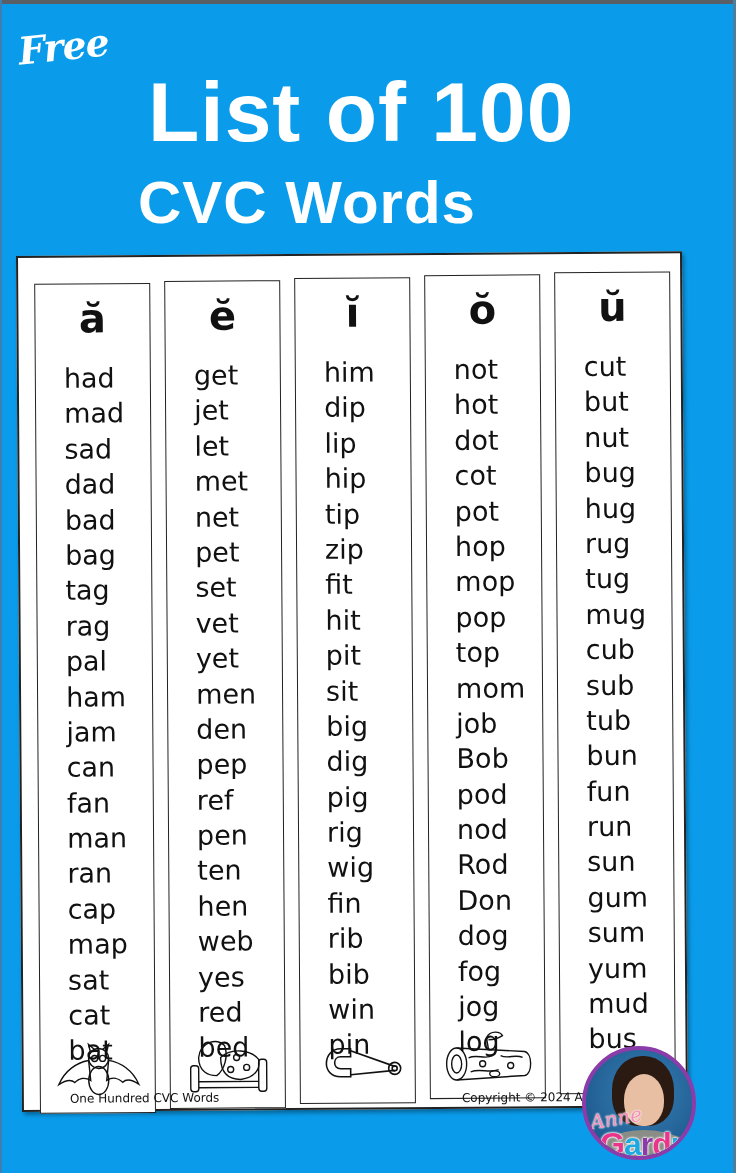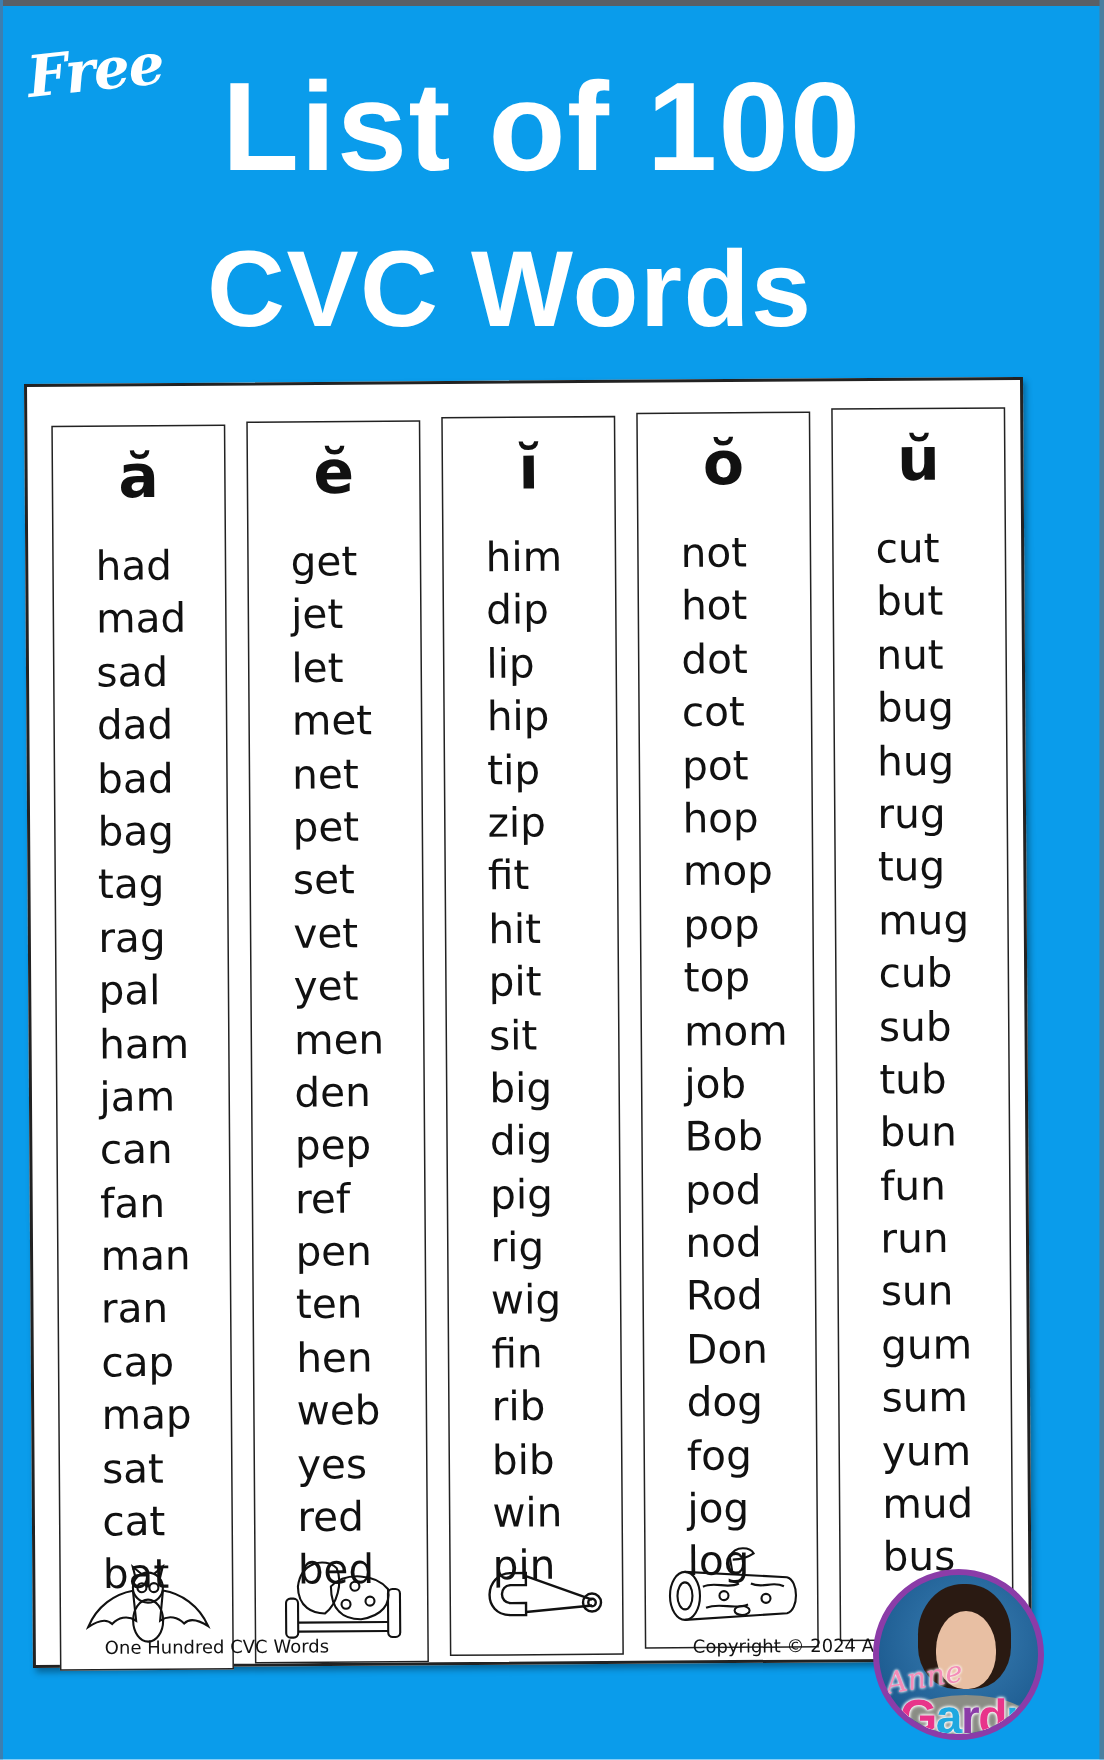--- a/index.html
+++ b/index.html
@@ -13,24 +13,24 @@
   .right-edge { position: absolute; right: 0; top: 0; width: 3px; height: 1173px; background: #4a7fa0; }
   .left-edge { position: absolute; left: 0; top: 0; width: 2px; height: 1173px; background: #3d7fb0; }
 
   .free {
     position: absolute; left: 18px; top: 24px;
     color: #fff; font-family: "DejaVu Serif", serif; font-style: italic;
     font-size: 38px; font-weight: bold; transform: rotate(-6deg); letter-spacing: -1px;
   }
   .title-line {
     position: absolute; color: #fff; font-family: "Liberation Sans", sans-serif;
-    font-weight: bold; letter-spacing: 1px; white-space: nowrap;
+    font-weight: bold; letter-spacing: 1px; white-space: nowrap; margin-top: 28px;
   }
   .title-1 { left: 148px; top: 36px; font-size: 84px; }
-  .title-2 { left: 138px; top: 152px; font-size: 72px; }
+  .title-2 { left: 138px; top: 140px; font-size: 60px; }
 
   .sheet {
     position: absolute; left: 16px; top: 256px; width: 666px; height: 856px;
     background: #fff; border: 2px solid #222;
     transform: rotate(-0.4deg); transform-origin: top left;
     box-shadow: 2px 3px 4px rgba(0,0,0,0.35);
   }
   .column {
     position: absolute; top: 20px; width: 116px; height: 852px;
     border: 1.5px solid #222; background: #fff;

